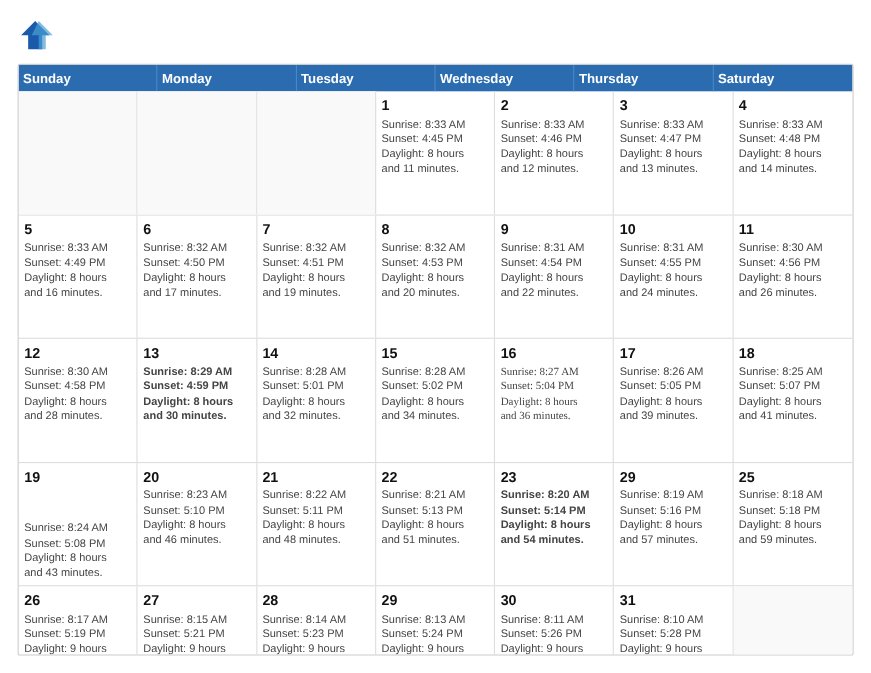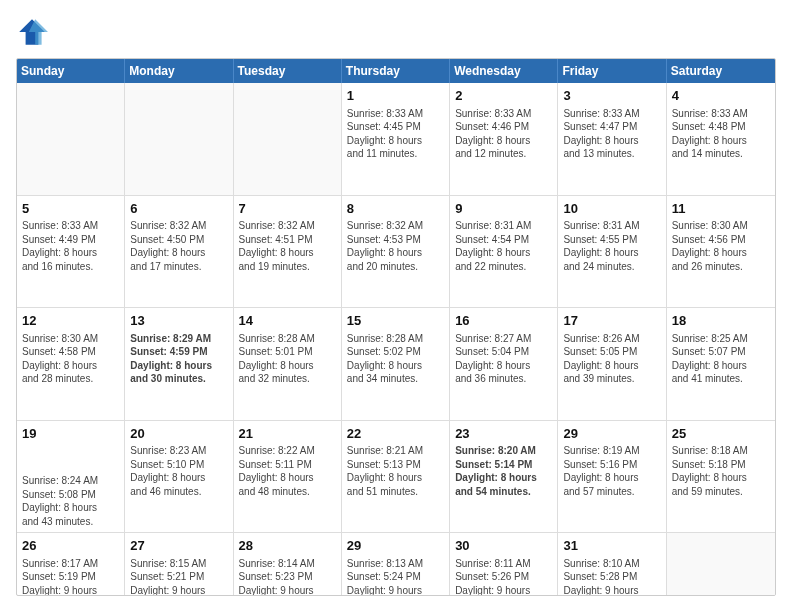--- a/index.html
+++ b/index.html
@@ -62,21 +62,21 @@
       margin-top: 2px;
     }
     .calendar {
       flex: 1;
       border: 1px solid #ccc;
       border-radius: 2px;
       overflow: hidden;
     }
     .cal-header {
       display: grid;
-      grid-template-columns: repeat(7, 1fr);
+      grid-template-columns: repeat(6, 1fr);
       background: #2b6cb0;
     }
     .cal-header-cell {
       color: #fff;
       font-size: 12px;
       font-weight: bold;
       padding: 5px 4px;
       text-align: left;
       border-right: 1px solid #4a87c8;
     }
@@ -140,23 +140,22 @@
       <div class="month-title"></div>
       <div class="subtitle"></div>
     </div>
   </div>
 
   <div class="calendar">
     <div class="cal-header">
     <div class="cal-header-cell">Sunday</div>
         <div class="cal-header-cell">Monday</div>
         <div class="cal-header-cell">Tuesday</div>
+        <div class="cal-header-cell">Wednesday</div>
         <div class="cal-header-cell">Thursday</div>
-        <div class="cal-header-cell">Wednesday</div>
-        <div class="cal-header-cell">Friday</div>
         <div class="cal-header-cell">Saturday</div>
       </div>
     <div class="cal-body">
     <div class="cal-row">
           <div class="cal-cell empty"></div>
           <div class="cal-cell empty"></div>
           <div class="cal-cell empty"></div>
           <div class="cal-cell">
             <div class="day-num">1</div>
             <div class="cell-text" style="white-space: pre-line;">Sunrise: 8:33 AM
@@ -261,21 +260,21 @@
           </div>
           <div class="cal-cell">
             <div class="day-num">15</div>
             <div class="cell-text" style="white-space: pre-line;">Sunrise: 8:28 AM
 Sunset: 5:02 PM
 Daylight: 8 hours
 and 34 minutes.</div>
           </div>
           <div class="cal-cell">
             <div class="day-num">16</div>
-            <div class="cell-text" style="white-space: pre-line;">Sunrise: 8:27 AM
+            <div class="cell-text" style="white-space: pre-line; font-family: Liberation Serif, serif;">Sunrise: 8:27 AM
 Sunset: 5:04 PM
 Daylight: 8 hours
 and 36 minutes.</div>
           </div>
           <div class="cal-cell">
             <div class="day-num">17</div>
             <div class="cell-text" style="white-space: pre-line;">Sunrise: 8:26 AM
 Sunset: 5:05 PM
 Daylight: 8 hours
 and 39 minutes.</div>

